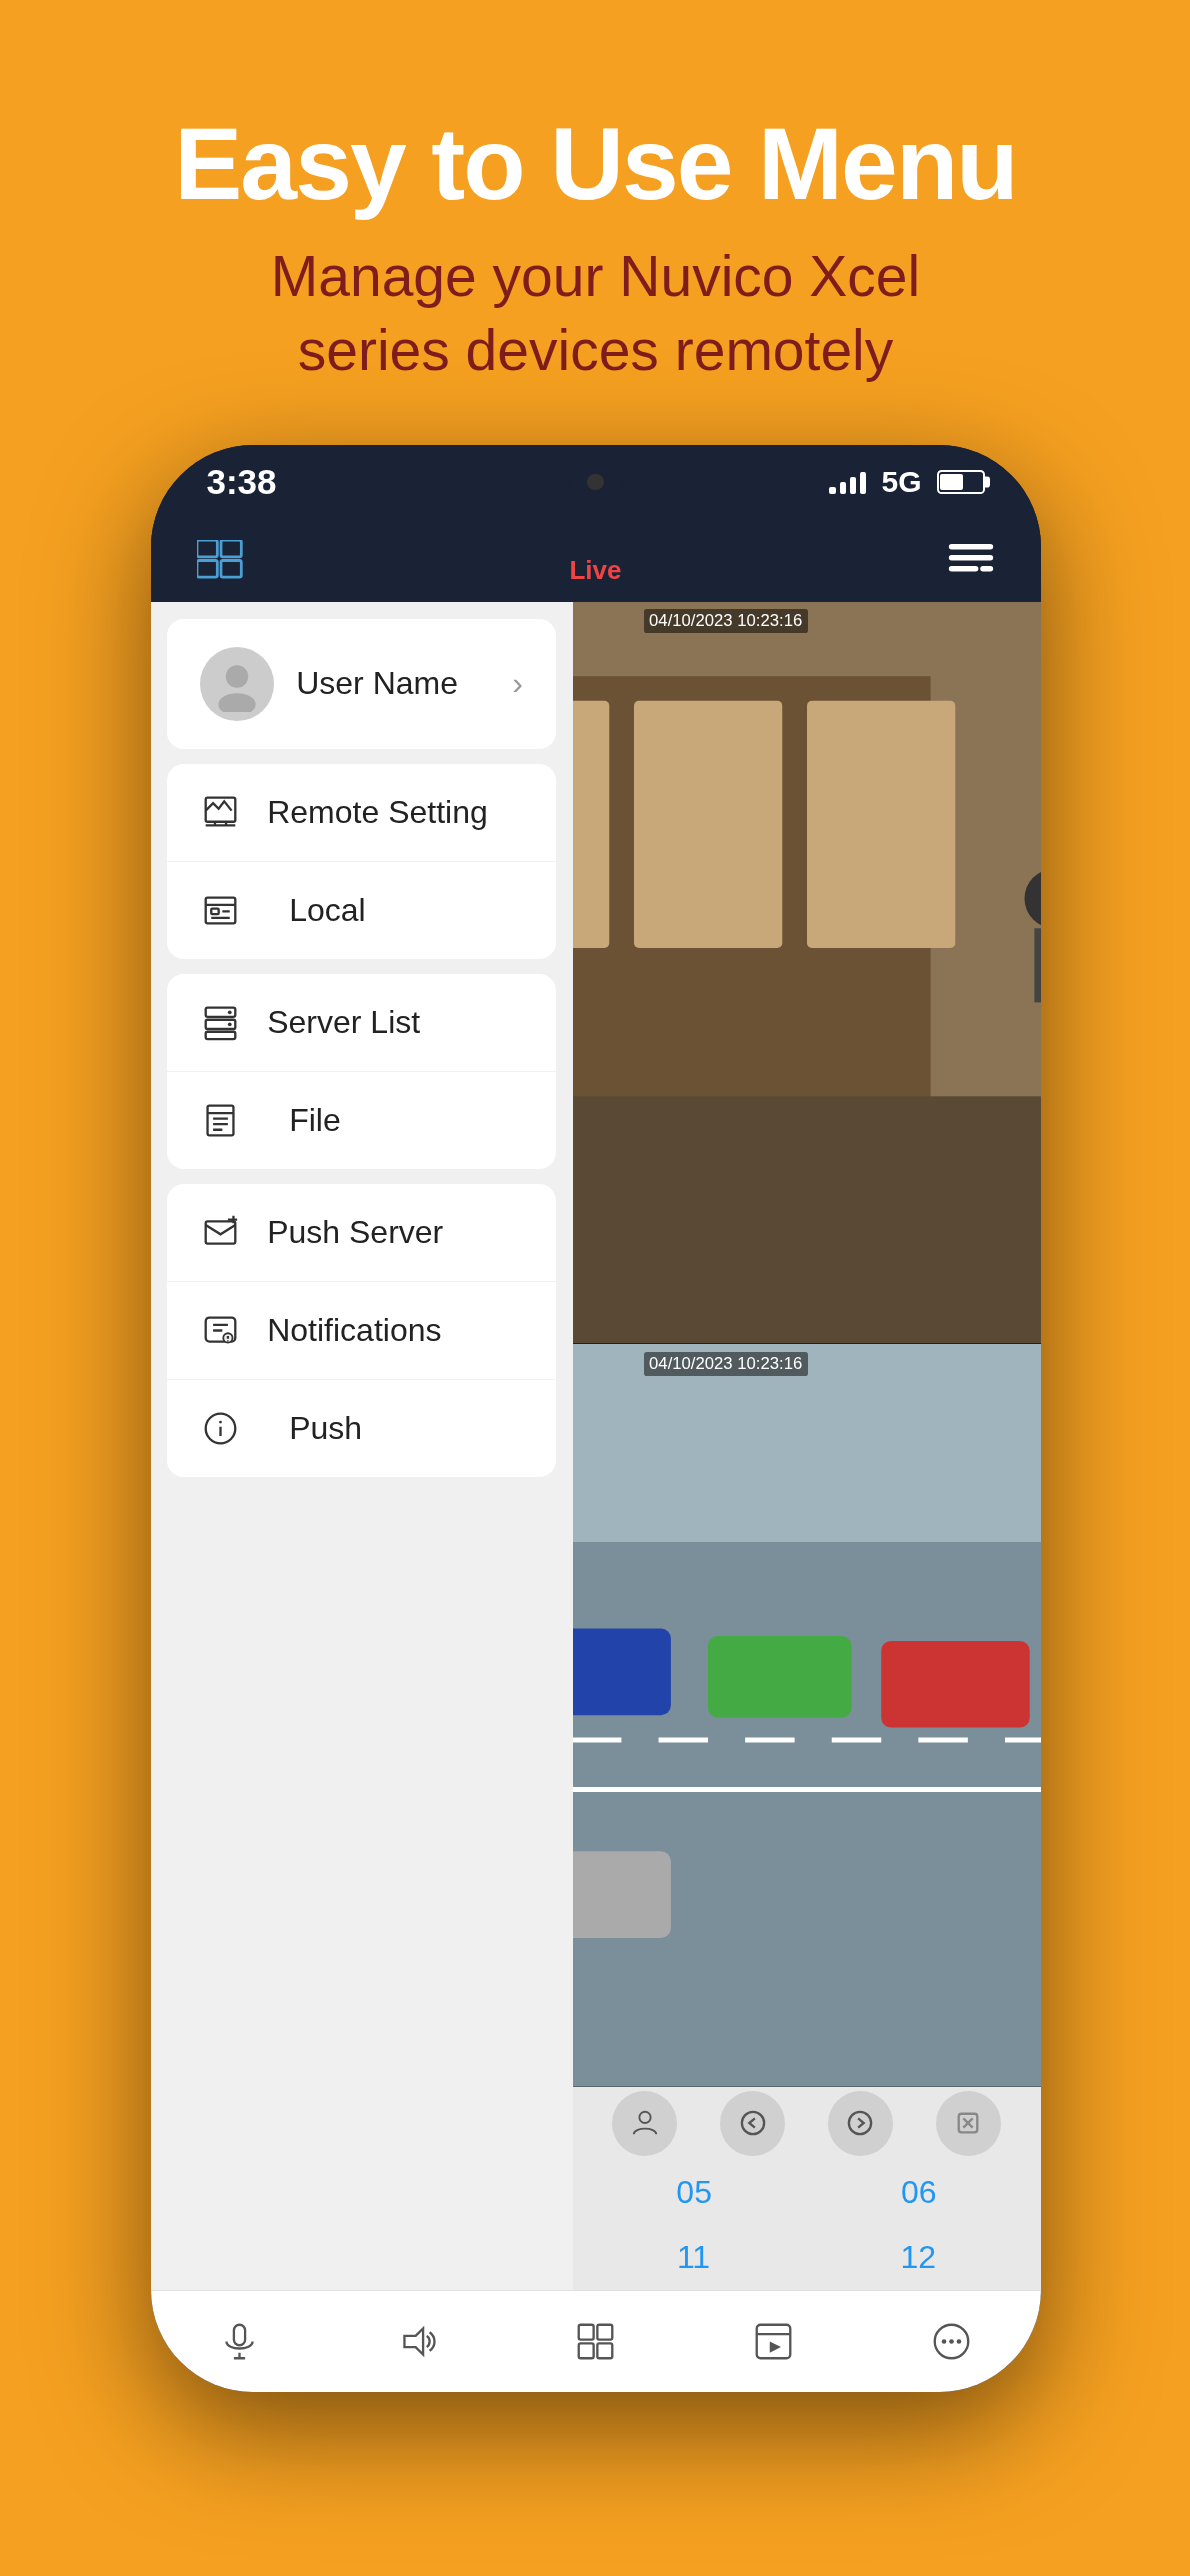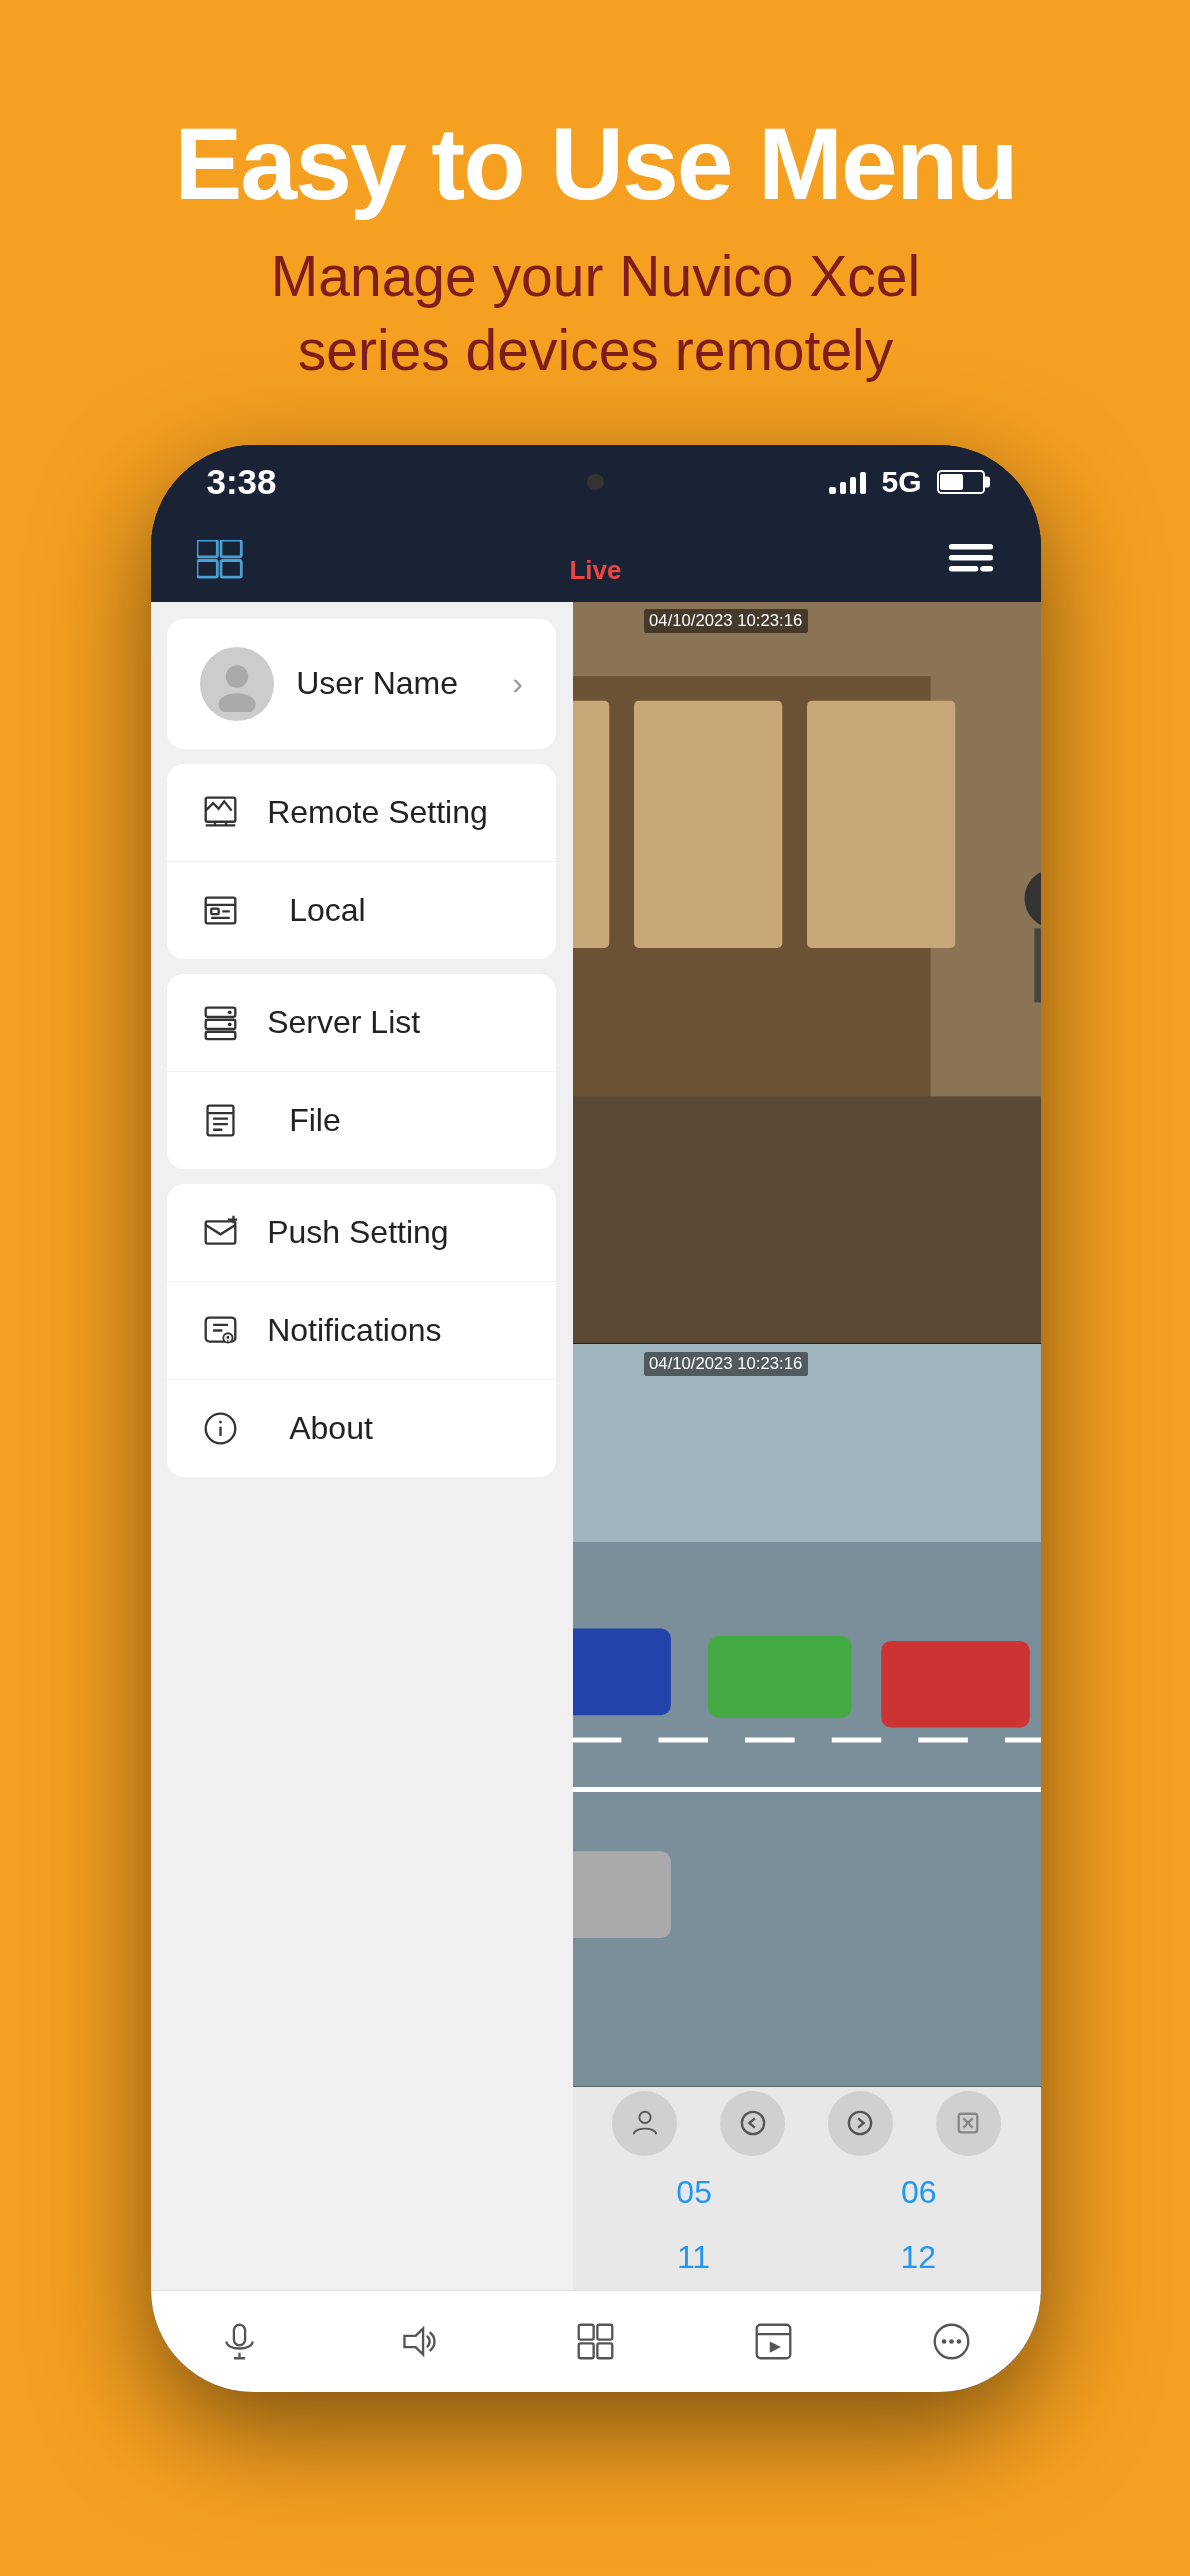--- a/index.html
+++ b/index.html
@@ -499,21 +499,21 @@
         <div class="menu-group">
           <div class="menu-item">
             <div class="menu-item-icon">
               <svg width="37" height="37" viewBox="0 0 40 40" fill="none" stroke="#333" stroke-width="2.5">
                 <rect x="4" y="8" width="32" height="24" rx="2"></rect>
                 <polyline points="4,12 20,22 36,12"></polyline>
                 <line x1="28" y1="6" x2="38" y2="6"></line>
                 <line x1="34" y1="2" x2="34" y2="10"></line>
               </svg>
             </div>
-            <span class="menu-item-label">Push Setting</span>
+            <span class="menu-item-label">Push Server</span>
           </div>
           <div class="menu-item">
             <div class="menu-item-icon">
               <svg width="37" height="37" viewBox="0 0 40 40" fill="none" stroke="#333" stroke-width="2.5">
                 <rect x="4" y="6" width="32" height="26" rx="4"></rect>
                 <line x1="12" y1="14" x2="28" y2="14"></line>
                 <line x1="12" y1="20" x2="22" y2="20"></line>
                 <circle cx="28" cy="28" r="5" fill="#f0f0f0" stroke="#333" stroke-width="2"></circle>
                 <line x1="28" y1="26" x2="28" y2="29"></line>
                 <circle cx="28" cy="31" r="0.8" fill="#333" stroke="none"></circle>
@@ -522,21 +522,21 @@
             <span class="menu-item-label">Notifications</span>
           </div>
           <div class="menu-item">
             <div class="menu-item-icon">
               <svg width="37" height="37" viewBox="0 0 40 40" fill="none" stroke="#333" stroke-width="2.5">
                 <circle cx="20" cy="20" r="16"></circle>
                 <line x1="20" y1="18" x2="20" y2="28"></line>
                 <circle cx="20" cy="13" r="1.5" fill="#333" stroke="none"></circle>
               </svg>
             </div>
-            <span class="menu-item-label">About</span>
+            <span class="menu-item-label">Push</span>
           </div>
         </div>
 
       </div>
 
       <div class="camera-area">
 
         <div class="cam-top">
           <div class="cam-warehouse">
             

